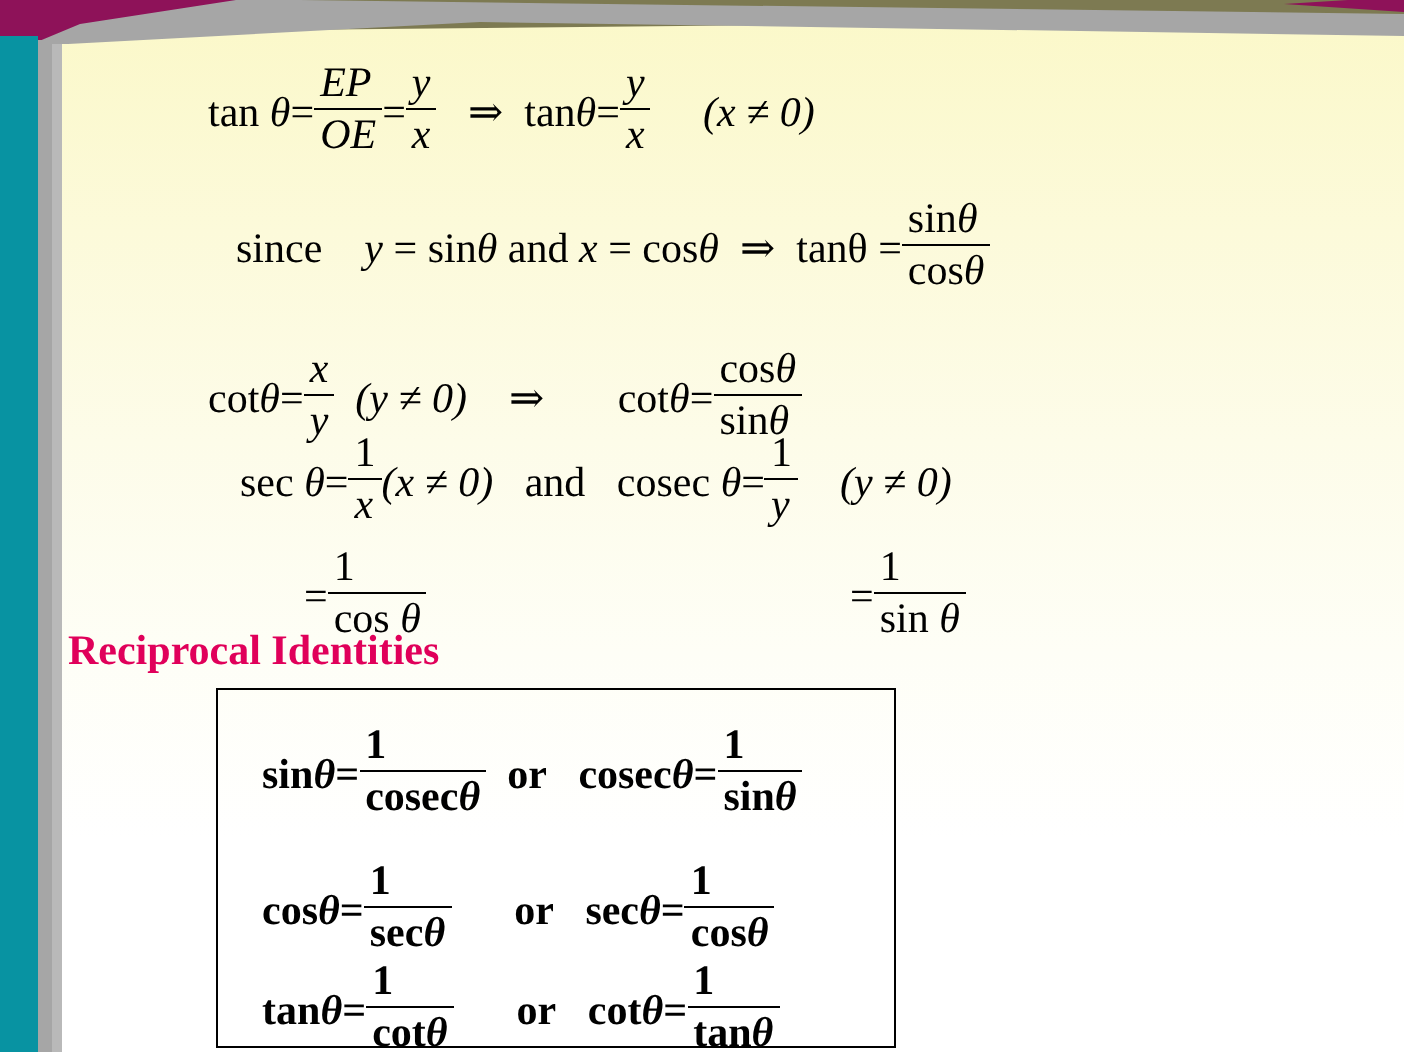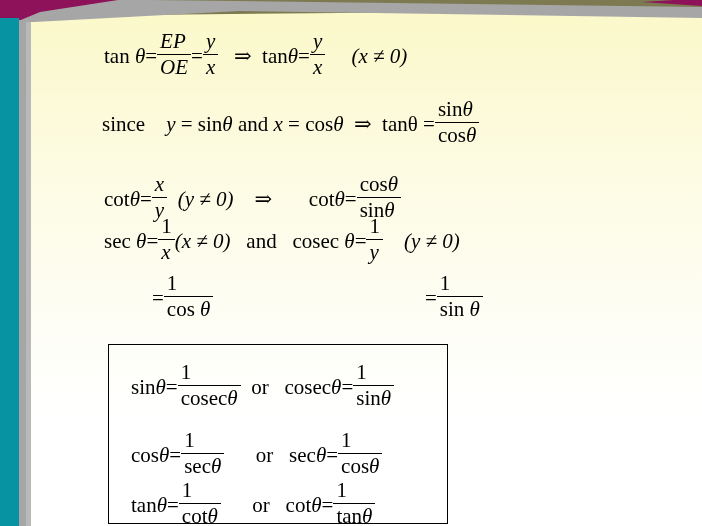--- a/index.html
+++ b/index.html
@@ -122,20 +122,21 @@
   
   .idbox {
     position: absolute;
     left: 108px;
     top: 344px;
     width: 340px;
     height: 180px;
     border: 1.6px solid #000;
     background: transparent;
     box-sizing: border-box;
+    font-weight: bold;
   }
   .idrow {
     position: absolute;
     white-space: nowrap;
   }
 </style>
 </head>
 <body>
 
 <div id="slide">
@@ -145,40 +146,41 @@
   <div class="deco-top-purple"></div>
   <div class="deco-purple-right"></div>
   <div class="deco-left-teal"></div>
   <div class="deco-left-gray"></div>
   <div class="deco-left-gray-inner"></div>
 
   <div class="row math" style="left:104px; top:30px;">
     <span class="op">tan</span><span>&nbsp;</span><span class="th">θ</span><span class="op">=</span><span class="frac"><span class="num it">EP</span><span class="den it">OE</span></span><span class="op">=</span><span class="frac"><span class="num it">y</span><span class="den it">x</span></span><span>&nbsp;&nbsp;&nbsp;</span><span class="op">⇒</span><span>&nbsp;&nbsp;</span><span class="op">tan</span><span class="th">θ</span><span class="op">=</span><span class="frac"><span class="num it">y</span><span class="den it">x</span></span><span>&nbsp;&nbsp;&nbsp;&nbsp;&nbsp;</span><span class="it">(x ≠ 0)</span>
   </div>
 
-  <div class="row math" style="left:102px; top:98px;">
+  <div class="row math" style="left:118px; top:98px;">
     <span class="op">since</span><span>&nbsp;&nbsp;&nbsp;&nbsp;</span><span class="it">y</span><span>&nbsp;</span><span class="op">=</span><span>&nbsp;</span><span class="op">sin</span><span class="th">θ</span><span>&nbsp;</span><span class="op">and</span><span>&nbsp;</span><span class="it">x</span><span>&nbsp;</span><span class="op">=</span><span>&nbsp;</span><span class="op">cos</span><span class="th">θ</span><span>&nbsp;&nbsp;</span><span class="op">⇒</span><span>&nbsp;&nbsp;</span><span class="op">tan</span><span class="th-up">θ</span><span>&nbsp;</span><span class="op">=</span><span class="frac"><span class="num"><span class="op">sin</span><span class="th">θ</span></span><span class="den"><span class="op">cos</span><span class="th">θ</span></span></span>
   </div>
 
   <div class="row math" style="left:104px; top:173px;">
     <span class="op">cot</span><span class="th">θ</span><span class="op">=</span><span class="frac"><span class="num it">x</span><span class="den it">y</span></span><span>&nbsp;&nbsp;</span><span class="it">(y ≠ 0)</span><span>&nbsp;&nbsp;&nbsp;&nbsp;</span><span class="op">⇒</span><span>&nbsp;&nbsp;&nbsp;&nbsp;&nbsp;&nbsp;&nbsp;</span><span class="op">cot</span><span class="th">θ</span><span class="op">=</span><span class="frac"><span class="num"><span class="op">cos</span><span class="th">θ</span></span><span class="den"><span class="op">sin</span><span class="th">θ</span></span></span>
   </div>
 
-  <div class="row math" style="left:104px; top:215px;">
+  <div class="row math" style="left:120px; top:215px;">
     <span class="op">sec</span><span>&nbsp;</span><span class="th">θ</span><span class="op">=</span><span class="frac"><span class="num">1</span><span class="den it">x</span></span><span class="it">(x ≠ 0)</span><span>&nbsp;&nbsp;&nbsp;</span><span class="op">and</span><span>&nbsp;&nbsp;&nbsp;</span><span class="op">cosec</span><span>&nbsp;</span><span class="th">θ</span><span class="op">=</span><span class="frac"><span class="num">1</span><span class="den it">y</span></span><span>&nbsp;&nbsp;&nbsp;&nbsp;</span><span class="it">(y ≠ 0)</span>
   </div>
 
   <div class="row math" style="left:152px; top:272px;">
     <span class="op">=</span><span class="frac"><span class="num">1</span><span class="den"><span class="op">cos</span><span>&nbsp;</span><span class="th">θ</span></span></span>
   </div>
 
   <div class="row math" style="left:425px; top:272px;">
     <span class="op">=</span><span class="frac"><span class="num">1</span><span class="den"><span class="op">sin</span><span>&nbsp;</span><span class="th">θ</span></span></span>
   </div>
 
+  <div class="heading" style="left:34px; top:313px;">Reciprocal Identities</div>
 
   <div class="idbox">
 
     <div class="idrow math" style="left:22px; top:16px;">
       <span class="op">sin</span><span class="th">θ</span><span class="op">=</span><span class="frac"><span class="num">1</span><span class="den"><span class="op">cosec</span><span class="th">θ</span></span></span><span>&nbsp;&nbsp;</span><span class="op">or</span><span>&nbsp;&nbsp;&nbsp;</span><span class="op">cosec</span><span class="th">θ</span><span class="op">=</span><span class="frac"><span class="num">1</span><span class="den"><span class="op">sin</span><span class="th">θ</span></span></span>
     </div>
 
     <div class="idrow math" style="left:22px; top:84px;">
       <span class="op">cos</span><span class="th">θ</span><span class="op">=</span><span class="frac"><span class="num">1</span><span class="den"><span class="op">sec</span><span class="th">θ</span></span></span><span>&nbsp;&nbsp;&nbsp;&nbsp;&nbsp;&nbsp;</span><span class="op">or</span><span>&nbsp;&nbsp;&nbsp;</span><span class="op">sec</span><span class="th">θ</span><span class="op">=</span><span class="frac"><span class="num">1</span><span class="den"><span class="op">cos</span><span class="th">θ</span></span></span>
     </div>

